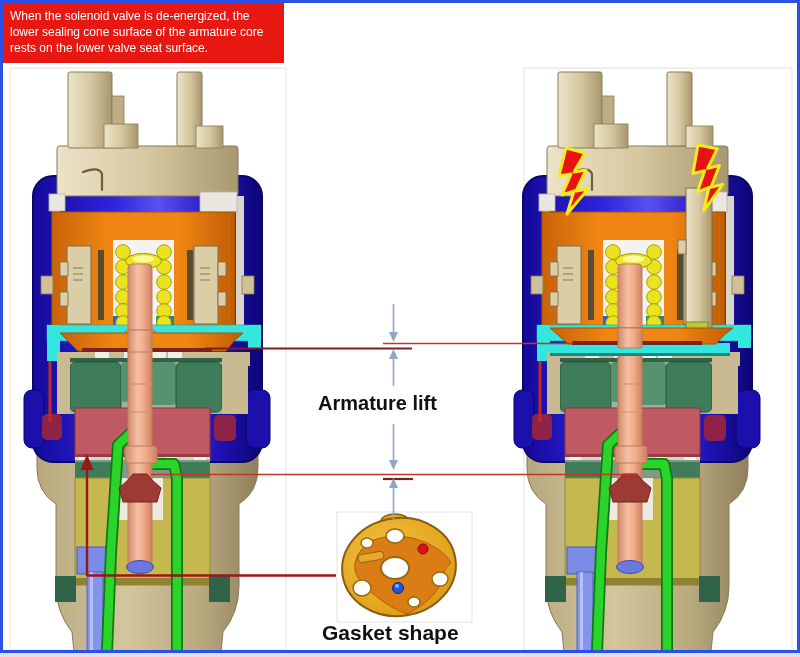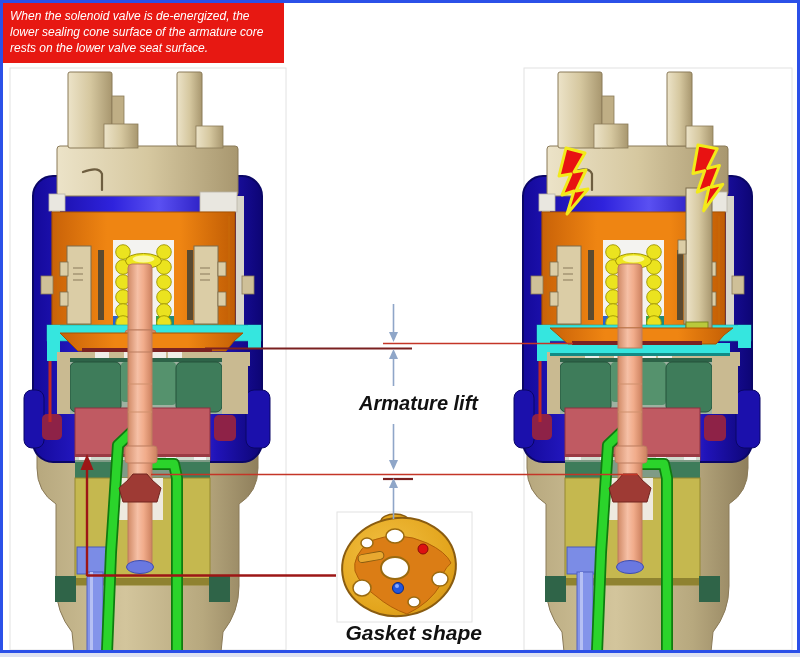--- a/index.html
+++ b/index.html
@@ -1,33 +1,32 @@
 <!DOCTYPE html>
 <html style="--caption-bg: #e71812; --caption-text: #ffffff; --frame-border: #2b50e8; --label-text: #111111; --leader-dark: #7a2020; --leader-bright: #c43527; --arrow-red: #9c1616; --dimension-blue: #8fa6c8; --bolt-red: #e81212; --bolt-outline: #f2ea1a; --shell-blue: #2b1fd6; --coil-orange: #e5790f; --body-tan: #cfc199; --spring-yellow: #ebe31f; --shaft-pink: #f2b096; --band-cyan: #35e6df; --seat-green: #3e7c5a; --seal-crimson: #c05a62; --guide-olive: #c5b84f; --tube-green: #2bd42b; --tube-blue: #8494ea; --gasket-gold: #e3a51d; --gasket-orange: #db7d15;"><head>
 <meta charset="utf-8">
 <style>
   html,body{margin:0;padding:0;background:#ffffff;}
   .canvas{
     position:relative;width:800px;height:657px;background:#ffffff;overflow:hidden;
     font-family:"Liberation Sans",sans-serif;
-    font-style:italic;
   }
   .frame{
     position:absolute;left:0;top:0;width:800px;height:653px;box-sizing:border-box;
     border:3px solid var(--frame-border,#2b50e8);pointer-events:none;z-index:10;
   }
   .below-strip{position:absolute;left:0;top:653px;width:800px;height:4px;background:#dde1f2;z-index:9;}
   .caption{
     position:absolute;top:3px;background:var(--caption-bg,#e71812);color:var(--caption-text,#fff);
     font-size:12px;line-height:1.35;padding:5px 7px;box-sizing:border-box;height:60px;z-index:5;
   }
   .caption-left{left:3px;width:281px;}
   .caption-right{left:518px;width:277px;}
   .diagram-label{
-    position:absolute;color:var(--label-text,#111);font-weight:bold;text-align:right;z-index:5;
+    position:absolute;color:var(--label-text,#111);font-weight:bold;text-align:left;z-index:5;
   }
   .label-armature{left:318px;top:392px;width:160px;font-size:20px;}
   .label-gasket{left:322px;top:621px;width:160px;font-size:21px;}
   svg.gfx{position:absolute;left:0;top:0;z-index:1;}
   .panel{fill:#ffffff;stroke:#e2e2e2;stroke-width:1;}
   .ldark{stroke:var(--leader-dark,#7a2020);stroke-width:2.2;fill:none;}
   .lbright{stroke:var(--leader-bright,#c43527);stroke-width:1.6;fill:none;}
   .dim{stroke:var(--dimension-blue,#8fa6c8);stroke-width:1.6;fill:none;}
   .dimhead{fill:var(--dimension-blue,#8fa6c8);}
   .arrowred{stroke:var(--arrow-red,#9c1616);stroke-width:2.4;fill:none;}

